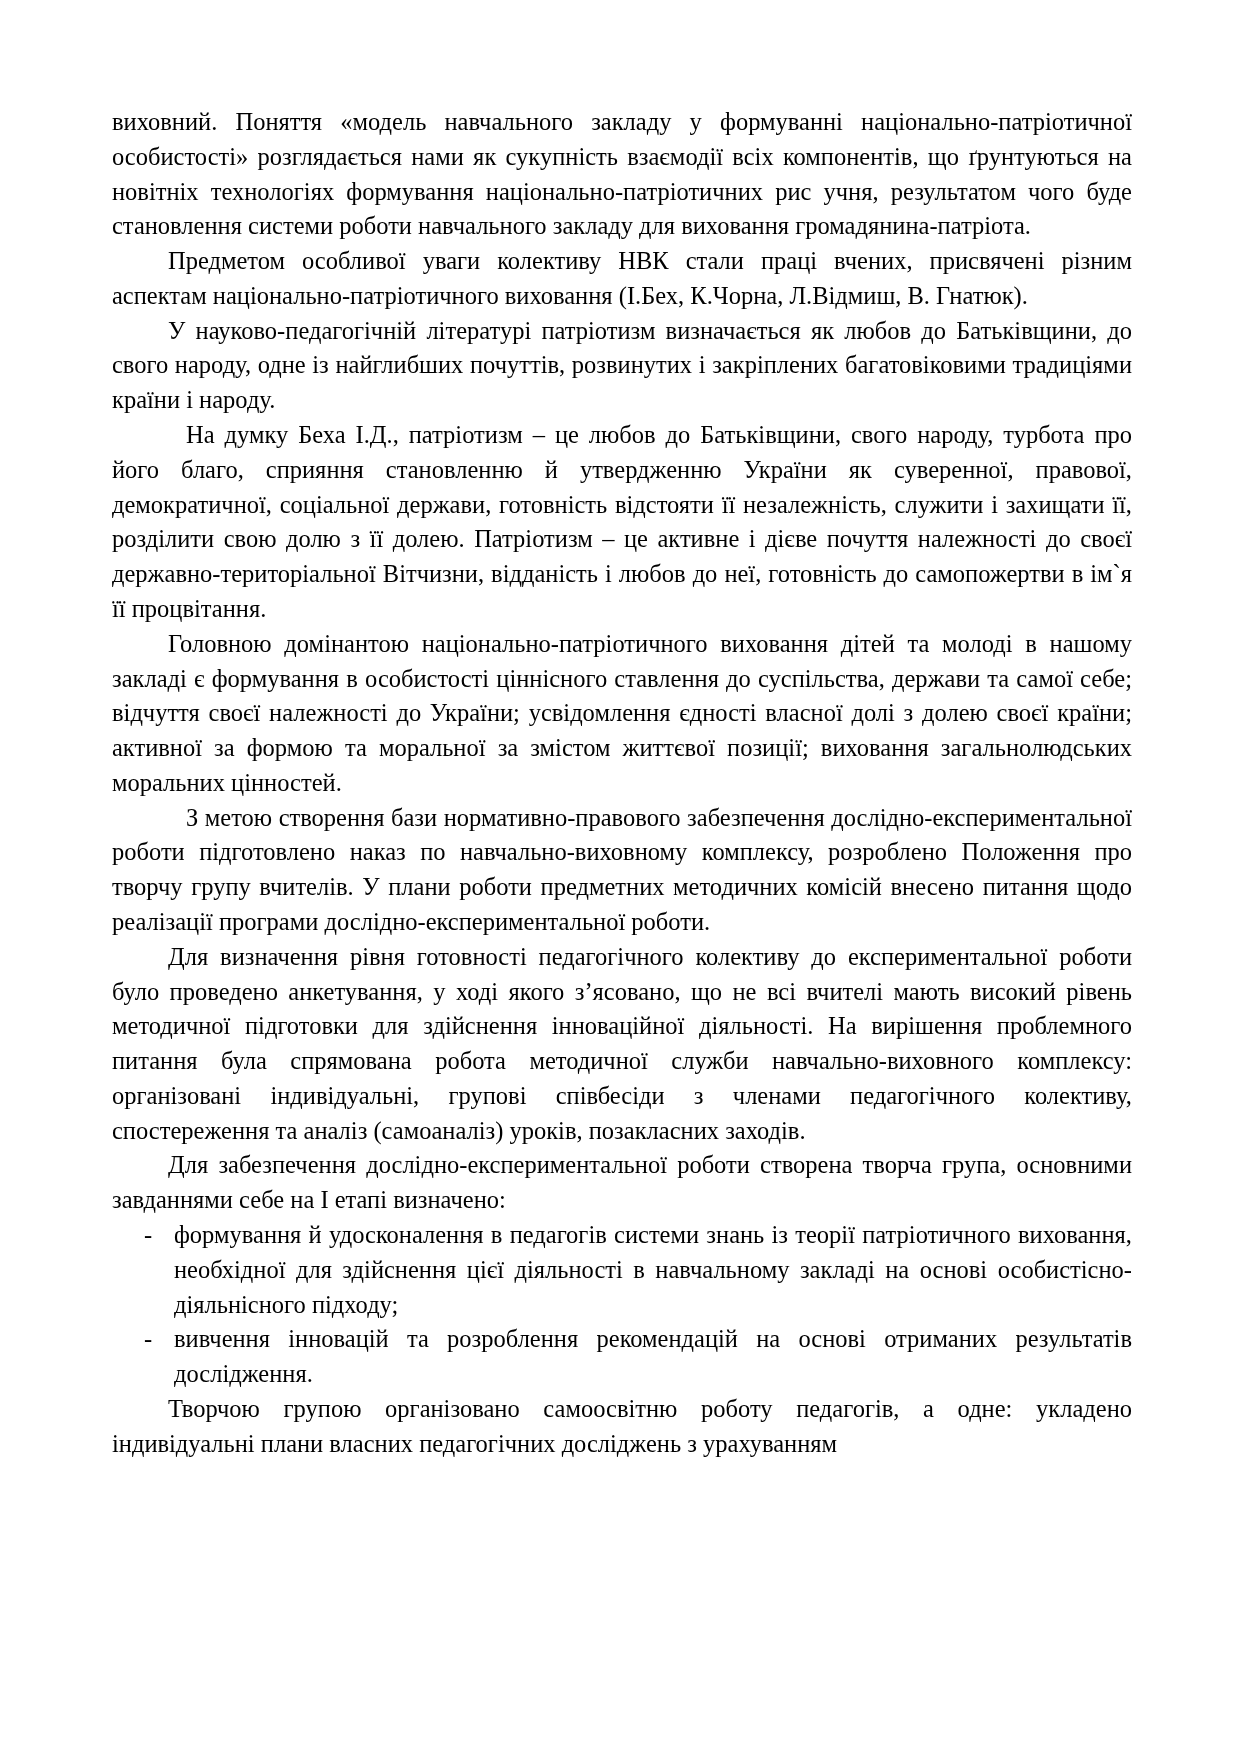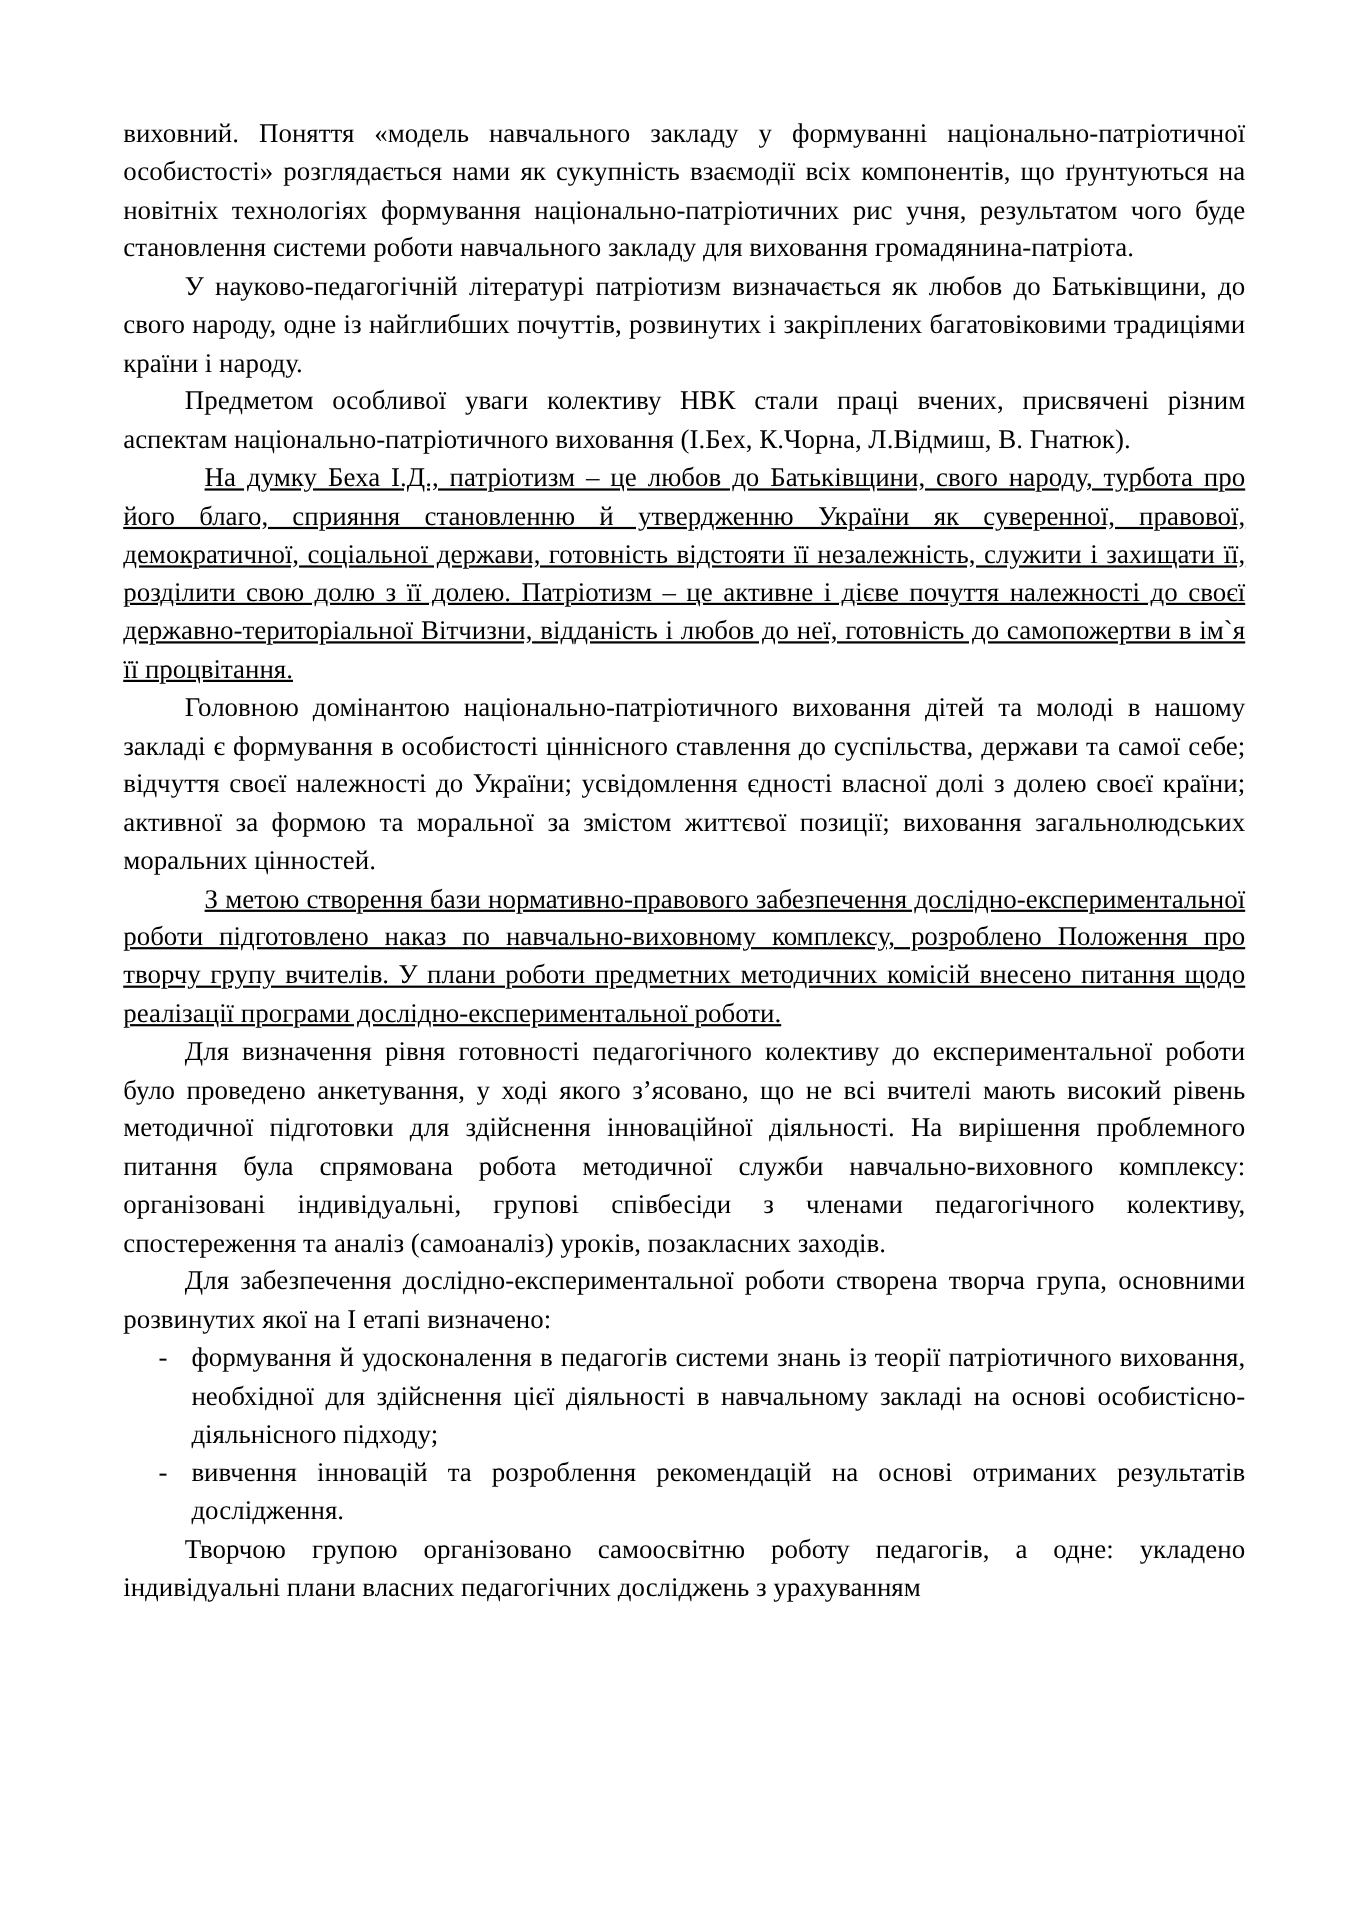--- a/index.html
+++ b/index.html
@@ -31,21 +31,20 @@
   p.para {
     margin: 0;
     text-indent: 56px;
     text-align: justify;
   }
   p.para.noindent {
     text-indent: 0;
   }
   p.para.indent-wide {
     text-indent: 74px;
-    text-decoration: underline;
   }
   ul.bullets {
     list-style: none;
     margin: 0;
     padding: 0;
   }
   ul.bullets li {
     position: relative;
     margin: 0;
     padding-left: 62px;
@@ -58,33 +57,33 @@
   }
 </style>
 </head>
 <body>
 
 <div class="page">
   <div class="doc-body">
 
     <p class="para noindent">виховний. Поняття «модель навчального закладу у формуванні національно-патріотичної особистості» розглядається нами як сукупність взаємодії всіх компонентів, що ґрунтуються на новітніх технологіях формування національно-патріотичних рис учня, результатом чого буде становлення системи роботи навчального закладу для виховання громадянина-патріота.</p>
 
+    <p class="para">Предметом особливої уваги колективу НВК стали праці вчених, присвячені різним аспектам національно-патріотичного виховання (І.Бех, К.Чорна, Л.Відмиш, В. Гнатюк).</p>
+
     <p class="para">У науково-педагогічній літературі патріотизм визначається як любов до Батьківщини, до свого народу, одне із найглибших почуттів, розвинутих і закріплених багатовіковими традиціями країни і народу.</p>
-
-    <p class="para">Предметом особливої уваги колективу НВК стали праці вчених, присвячені різним аспектам національно-патріотичного виховання (І.Бех, К.Чорна, Л.Відмиш, В. Гнатюк).</p>
 
     <p class="para indent-wide">На думку Беха І.Д., патріотизм – це любов до Батьківщини, свого народу, турбота про його благо, сприяння становленню й утвердженню України як суверенної, правової, демократичної, соціальної держави, готовність відстояти її незалежність, служити і захищати її, розділити свою долю з її долею. Патріотизм – це активне і дієве почуття належності до своєї державно-територіальної Вітчизни, відданість і любов до неї, готовність до самопожертви в ім`я її процвітання.</p>
 
     <p class="para">Головною домінантою національно-патріотичного виховання дітей та молоді в нашому закладі є формування в особистості ціннісного ставлення до суспільства, держави та самої себе; відчуття своєї належності до України; усвідомлення єдності власної долі з долею своєї країни; активної за формою та моральної за змістом життєвої позиції; виховання загальнолюдських моральних цінностей.</p>
 
     <p class="para indent-wide">З метою створення бази нормативно-правового забезпечення дослідно-експериментальної роботи підготовлено наказ по навчально-виховному комплексу, розроблено Положення про творчу групу вчителів. У плани роботи предметних методичних комісій внесено питання щодо реалізації програми дослідно-експериментальної роботи.</p>
 
     <p class="para">Для визначення рівня готовності педагогічного колективу до експериментальної роботи було проведено анкетування, у ході якого з’ясовано, що не всі вчителі мають високий рівень методичної підготовки для здійснення інноваційної діяльності. На вирішення проблемного питання була спрямована робота методичної служби навчально-виховного комплексу: організовані індивідуальні, групові співбесіди з членами педагогічного колективу, спостереження та аналіз (самоаналіз) уроків, позакласних заходів.</p>
 
-    <p class="para">Для забезпечення дослідно-експериментальної роботи створена творча група, основними розвинутих якої на І етапі визначено:</p>
+    <p class="para">Для забезпечення дослідно-експериментальної роботи створена творча група, основними завданнями себе на І етапі визначено:</p>
 
     <ul class="bullets">
       <li>
         <span class="dash">-</span>
         <span>формування й удосконалення в педагогів системи знань із теорії патріотичного виховання, необхідної для здійснення цієї діяльності в навчальному закладі на основі особистісно-діяльнісного підходу;</span>
       </li>
       <li>
         <span class="dash">-</span>
         <span>вивчення інновацій та розроблення рекомендацій на основі отриманих результатів дослідження.</span>
       </li>

